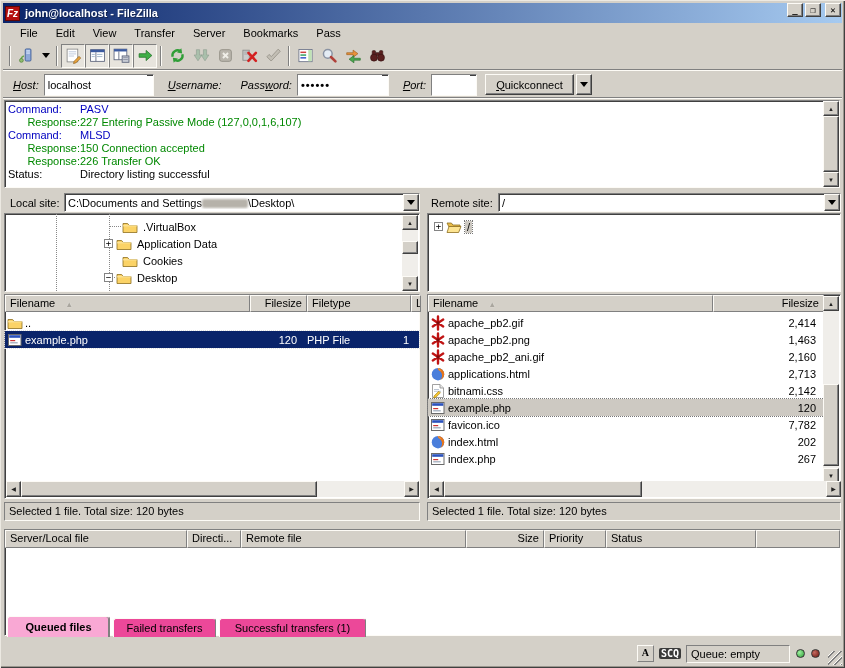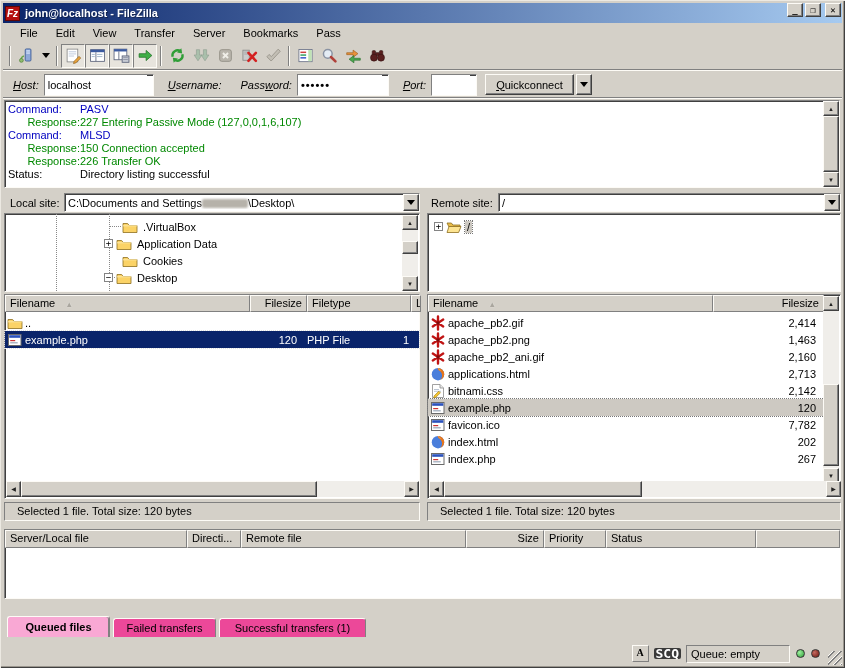--- a/index.html
+++ b/index.html
@@ -94,35 +94,35 @@
     padding:0 4px;line-height:15px;white-space:nowrap;overflow:hidden;flex:none;}
   .hcell.rt{text-align:right;}
   .sort-asc::after{content:"▲";color:#aaa69e;font-size:8px;margin-left:10px;text-shadow:0 0 1px #fff;}
   .frow{position:absolute;left:0;height:17px;display:flex;align-items:center;white-space:nowrap;}
   .fcell{flex:none;overflow:hidden;}
   .ficon{width:16px;height:16px;margin:0 2px;flex:none;}
   .ficon svg{width:16px;height:16px;}
   .sel-active{background:#0a246a;color:#fff;outline:1px dotted #e0e0e0;}
   .rt{text-align:right;}
   
-  .statusline{line-height:16px;padding-left:12px;}
+  .statusline{line-height:16px;padding-left:4px;}
   #queue-body{background:#fff;}
   
   .tab{position:absolute;background:#ec4899;border-top:1px solid #fdfbf6;border-left:1px solid #fdfbf6;
     border-right:1px solid #808080;border-bottom:none;border-radius:3px 3px 0 0;
     text-align:center;}
   .tab.active{background:#f9a8d4;font-weight:bold;z-index:2;
     box-shadow:inset -1px 0 0 #808080;}
   
   #statusbar{left:3px;top:642px;width:839px;height:23px;display:flex;align-items:center;justify-content:flex-end;}
   #dt-box{width:17px;height:17px;display:flex;align-items:center;justify-content:center;
     border:1px solid;border-color:#fdfbf6 #808080 #808080 #fdfbf6;font-weight:bold;font-size:10px;
     font-family:"Liberation Serif",serif;}
   #dt-box i{font-style:normal;display:inline-block;transform:translateY(-1px);}
-  #sb-badge{height:11px;margin-left:5px;background:#3a3a3a;color:#fff;font-size:13px;line-height:11px;
+  #sb-badge{height:11px;margin-left:5px;background:#3a3a3a;color:#fff;font-size:10px;line-height:11px;
     padding:0 2px;border-radius:2px;font-family:"DejaVu Sans Mono",monospace;font-weight:bold;letter-spacing:0;}
   #queue-status{width:104px;height:18px;margin-left:5px;line-height:16px;padding-left:4px;}
   .led{width:9px;height:9px;border-radius:50%;margin-left:6px;border:1px solid #333;}
   .led.green{background:radial-gradient(circle at 35% 35%,#9cf09e,#2f9e37);}
   .led.red{background:radial-gradient(circle at 35% 35%,#c4695f,#6b150d);}
   #grip{width:14px;height:14px;margin-left:8px;align-self:flex-end;
     background:repeating-linear-gradient(135deg,transparent 0 3px,#fdfbf6 3px 4px,#808080 4px 5px);}
 </style>
 </head>
 <body>
@@ -561,21 +561,21 @@
     <div class="abs sb-h" style="left:1px;bottom:1px;width:412px">
       <div class="sb-btn h leftb raised" style="left:0;top:0"></div>
       <div class="thumb raised" style="left:15px;top:0;width:198px;height:16px"></div>
       <div class="sb-btn h rightb raised" style="right:0;top:0"></div>
     </div>
   </div>
 
   <div class="abs sunken-chrome statusline" style="left:4px;top:502px;width:416px;height:19px">Selected 1 file. Total size: 120 bytes</div>
   <div class="abs sunken-chrome statusline" style="left:427px;top:502px;width:414px;height:19px">Selected 1 file. Total size: 120 bytes</div>
 
-  <div class="abs sunken" style="left:4px;top:529px;width:837px;height:70px;padding:0">
+  <div class="abs sunken" style="left:4px;top:529px;width:837px;height:107px;padding:0">
     <div class="list-head" style="height:18px">
       <div class="hcell" style="width:182px">Server/Local file</div>
       <div class="hcell" style="width:54px">Directi...</div>
       <div class="hcell" style="width:225px">Remote file</div>
       <div class="hcell rt" style="width:78px">Size</div>
       <div class="hcell" style="width:62px">Priority</div>
       <div class="hcell" style="width:150px">Status</div>
       <div class="hcell" style="flex:1"></div>
     </div>
     <div id="queue-body" class="abs" style="left:1px;right:1px;top:19px;bottom:1px"></div>

